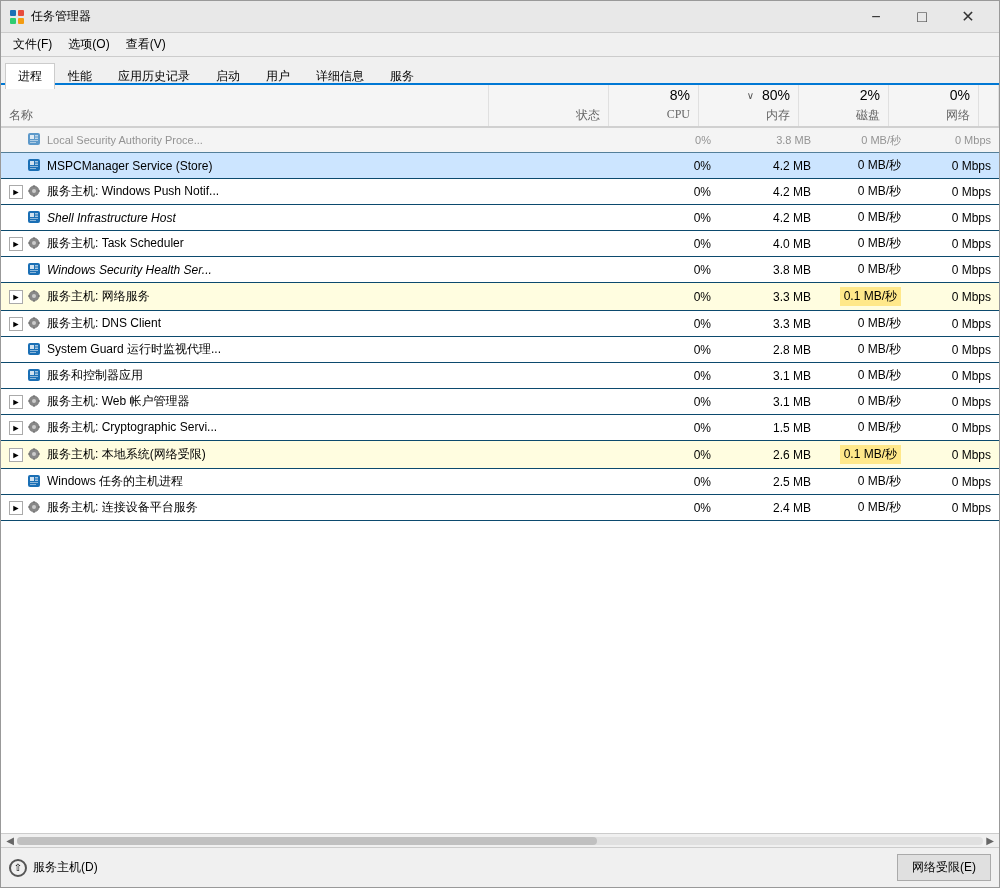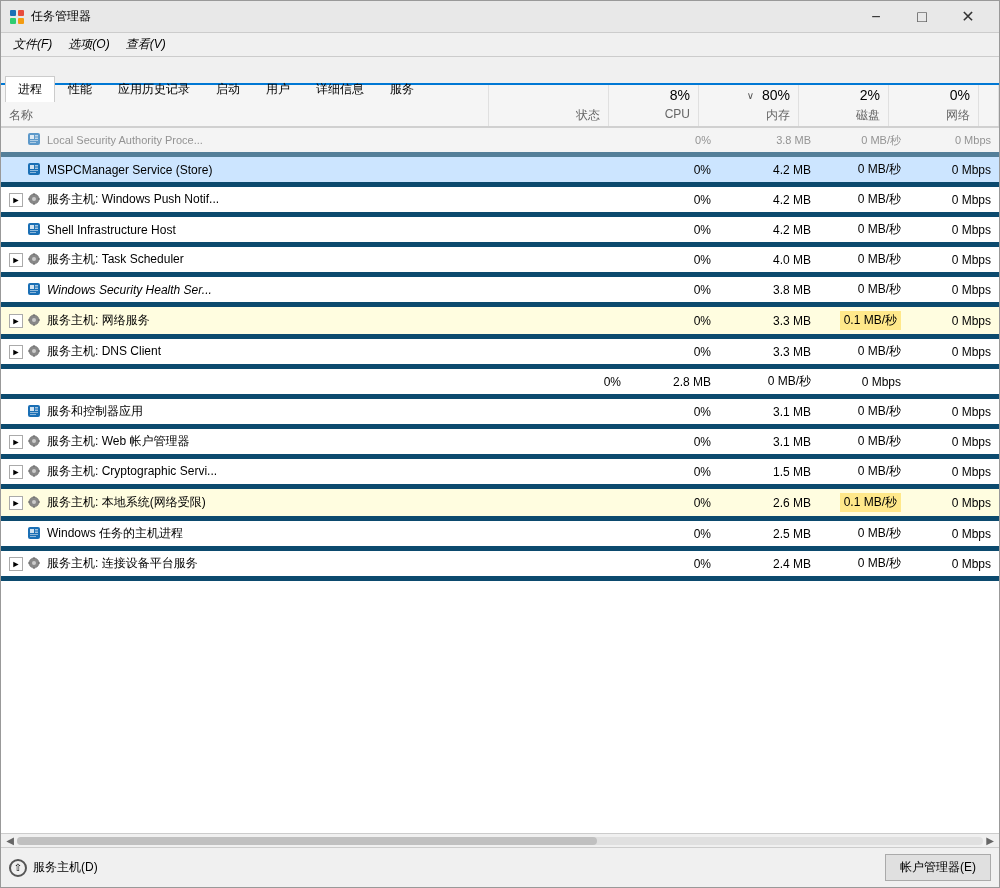--- a/index.html
+++ b/index.html
@@ -56,21 +56,20 @@
       color: #333;
     }
     .menu-bar {
       background: #f0f0f0;
       height: 24px;
       display: flex;
       align-items: center;
       padding: 0 4px;
       border-bottom: 1px solid #ccc;
       flex-shrink: 0;
-      font-style: italic;
     }
     .menu-item {
       padding: 2px 8px;
       cursor: pointer;
       font-size: 12px;
       color: #000;
     }
     .tab-bar {
       background: #f0f0f0;
       height: 28px;
@@ -82,21 +81,21 @@
     }
     .tab {
       padding: 4px 12px;
       cursor: pointer;
       font-size: 12px;
       color: #000;
       border: 1px solid transparent;
       border-bottom: none;
       background: transparent;
       position: relative;
-      top: 19px;
+      top: 6px;
     }
     .tab.active {
       background: #fff;
       border-color: #ccc;
       border-bottom-color: #fff;
       z-index: 1;
     }
     .table-container {
       flex: 1;
       overflow: hidden;
@@ -108,21 +107,21 @@
       overflow-y: auto;
       overflow-x: hidden;
       flex: 1;
     }
     .table-body::-webkit-scrollbar { width: 14px; }
     .table-body::-webkit-scrollbar-track { background: #f0f0f0; }
     .table-body::-webkit-scrollbar-thumb { background: #c0c0c0; border: 2px solid #f0f0f0; }
     .row {
       display: grid;
       grid-template-columns: 1fr 120px 90px 100px 90px 90px 0px;
-      border-bottom: 5px solid #0c4a6e;
+      border-bottom: 1px solid #0c4a6e;
       cursor: pointer;
     }
     .row.selected { background: #cce5ff; }
     .row.highlighted { background: #fffde0; }
     .cell {
       padding: 4px 8px;
       text-align: right;
       font-size: 12px;
       color: #000;
       white-space: nowrap;
@@ -232,21 +231,21 @@
     }
     .hcell {
       padding: 2px 8px;
       text-align: right;
       font-size: 12px;
       color: #000;
       border-right: 1px solid #e0e0e0;
     }
     .hcell:first-child { text-align: left; }
     .hcell-pct { font-size: 14px; font-weight: 400; }
-    .hcell-name { font-size: 12px; color: #666; }
+    .hcell-name { font-size: 12px; color: #666; font-family: Liberation Serif, serif; }
     .sort-down { font-size: 10px; color: #555; margin-right: 4px; }
     .row-first {
       opacity: 0.7;
       background: #f0f0f0;
     }
     .row-first .cell { color: #666; font-size: 11px; }
   </style>
 </head>
 <body>
 
@@ -397,21 +396,21 @@
       <div class="cell-name">
         <span class="expand-placeholder"></span>
         <span class="process-icon"><svg width="14" height="14" viewBox="0 0 14 14">
         <rect x="1" y="1" width="12" height="12" fill="#1a6fb5" rx="2"></rect>
         <rect x="3" y="3" width="4" height="4" fill="#fff" opacity="0.8"></rect>
         <rect x="8" y="3" width="3" height="1.5" fill="#fff" opacity="0.6"></rect>
         <rect x="8" y="5.5" width="3" height="1.5" fill="#fff" opacity="0.6"></rect>
         <rect x="3" y="8" width="8" height="1" fill="#fff" opacity="0.5"></rect>
         <rect x="3" y="10" width="6" height="1" fill="#fff" opacity="0.5"></rect>
       </svg></span>
-        <span style="overflow:hidden;text-overflow:ellipsis;white-space:nowrap;">Shell Infrastructure Host</span>
+        <span style="overflow:hidden;text-overflow:ellipsis;white-space:nowrap;font-style:italic;">Shell Infrastructure Host</span>
       </div>
     </div>
     <div class="cell"></div>
     <div class="cell">0%</div>
     <div class="cell">4.2 MB</div>
     <div class="cell">0 MB/秒</div>
     <div class="cell">0 Mbps</div>
   </div>
         <div class="row">
     <div class="cell">
@@ -493,124 +492,138 @@
         <span style="overflow:hidden;text-overflow:ellipsis;white-space:nowrap;">服务主机: DNS Client</span>
       </div>
     </div>
     <div class="cell"></div>
     <div class="cell">0%</div>
     <div class="cell">3.3 MB</div>
     <div class="cell">0 MB/秒</div>
     <div class="cell">0 Mbps</div>
   </div>
         <div class="row">
-    <div class="cell"></div>
-    <div class="cell">0%</div>
-    <div class="cell">2.8 MB</div>
-    <div class="cell">0 MB/秒</div>
-    <div class="cell">0 Mbps</div>
-  </div>
-        <div class="row">
     <div class="cell">
       <div class="cell-name">
         <span class="expand-placeholder"></span>
         <span class="process-icon"><svg width="14" height="14" viewBox="0 0 14 14">
         <rect x="1" y="1" width="12" height="12" fill="#1a6fb5" rx="2"></rect>
         <rect x="3" y="3" width="4" height="4" fill="#fff" opacity="0.8"></rect>
         <rect x="8" y="3" width="3" height="1.5" fill="#fff" opacity="0.6"></rect>
         <rect x="8" y="5.5" width="3" height="1.5" fill="#fff" opacity="0.6"></rect>
         <rect x="3" y="8" width="8" height="1" fill="#fff" opacity="0.5"></rect>
         <rect x="3" y="10" width="6" height="1" fill="#fff" opacity="0.5"></rect>
       </svg></span>
-        <span style="overflow:hidden;text-overflow:ellipsis;white-space:nowrap;font-family:Liberation Serif, serif;">服务和控制器应用</span>
-      </div>
-    </div>
-    <div class="cell"></div>
-    <div class="cell">0%</div>
-    <div class="cell">3.1 MB</div>
-    <div class="cell">0 MB/秒</div>
-    <div class="cell">0 Mbps</div>
-  </div>
-        <div class="row">
-    <div class="cell">
-      <div class="cell-name">
-        <span class="expand-btn">►</span>
-        <span class="process-icon"><svg width="14" height="14" viewBox="0 0 14 14">
-        <circle cx="7" cy="7" r="5" fill="#888" stroke="#666" stroke-width="0.5"></circle>
-        <circle cx="7" cy="7" r="2" fill="#ccc"></circle>
-        <rect x="6.5" y="1" width="1" height="2" fill="#666"></rect>
-        <rect x="6.5" y="11" width="1" height="2" fill="#666"></rect>
-        <rect x="1" y="6.5" width="2" height="1" fill="#666"></rect>
-        <rect x="11" y="6.5" width="2" height="1" fill="#666"></rect>
-      </svg></span>
-        <span style="overflow:hidden;text-overflow:ellipsis;white-space:nowrap;">服务主机: Web 帐户管理器</span>
-      </div>
-    </div>
-    <div class="cell"></div>
-    <div class="cell">0%</div>
-    <div class="cell">3.1 MB</div>
-    <div class="cell">0 MB/秒</div>
-    <div class="cell">0 Mbps</div>
-  </div>
-        <div class="row">
-    <div class="cell">
-      <div class="cell-name">
-        <span class="expand-btn">►</span>
-        <span class="process-icon"><svg width="14" height="14" viewBox="0 0 14 14">
-        <circle cx="7" cy="7" r="5" fill="#888" stroke="#666" stroke-width="0.5"></circle>
-        <circle cx="7" cy="7" r="2" fill="#ccc"></circle>
-        <rect x="6.5" y="1" width="1" height="2" fill="#666"></rect>
-        <rect x="6.5" y="11" width="1" height="2" fill="#666"></rect>
-        <rect x="1" y="6.5" width="2" height="1" fill="#666"></rect>
-        <rect x="11" y="6.5" width="2" height="1" fill="#666"></rect>
-      </svg></span>
-        <span style="overflow:hidden;text-overflow:ellipsis;white-space:nowrap;">服务主机: Cryptographic Servi...</span>
-      </div>
-    </div>
-    <div class="cell"></div>
-    <div class="cell">0%</div>
-    <div class="cell">1.5 MB</div>
-    <div class="cell">0 MB/秒</div>
-    <div class="cell">0 Mbps</div>
-  </div>
-        <div class="row highlighted">
-    <div class="cell">
-      <div class="cell-name">
-        <span class="expand-btn">►</span>
-        <span class="process-icon"><svg width="14" height="14" viewBox="0 0 14 14">
-        <circle cx="7" cy="7" r="5" fill="#888" stroke="#666" stroke-width="0.5"></circle>
-        <circle cx="7" cy="7" r="2" fill="#ccc"></circle>
-        <rect x="6.5" y="1" width="1" height="2" fill="#666"></rect>
-        <rect x="6.5" y="11" width="1" height="2" fill="#666"></rect>
-        <rect x="1" y="6.5" width="2" height="1" fill="#666"></rect>
-        <rect x="11" y="6.5" width="2" height="1" fill="#666"></rect>
-      </svg></span>
-        <span style="overflow:hidden;text-overflow:ellipsis;white-space:nowrap;">服务主机: 本地系统(网络受限)</span>
-      </div>
-    </div>
-    <div class="cell"></div>
-    <div class="cell">0%</div>
-    <div class="cell">2.6 MB</div>
-    <div class="cell">
-            <span style="background:#ffe88a;padding:1px 4px;">0.1 MB/秒</span>
-          </div>
+        <span style="overflow:hidden;text-overflow:ellipsis;white-space:nowrap;">System Guard 运行时监视代理...</span>
+      </div>
+    </div>
+    <div class="cell"></div>
+    <div class="cell">0%</div>
+    <div class="cell">2.8 MB</div>
+    <div class="cell">0 MB/秒</div>
     <div class="cell">0 Mbps</div>
   </div>
         <div class="row">
     <div class="cell">
       <div class="cell-name">
         <span class="expand-placeholder"></span>
         <span class="process-icon"><svg width="14" height="14" viewBox="0 0 14 14">
         <rect x="1" y="1" width="12" height="12" fill="#1a6fb5" rx="2"></rect>
         <rect x="3" y="3" width="4" height="4" fill="#fff" opacity="0.8"></rect>
         <rect x="8" y="3" width="3" height="1.5" fill="#fff" opacity="0.6"></rect>
         <rect x="8" y="5.5" width="3" height="1.5" fill="#fff" opacity="0.6"></rect>
         <rect x="3" y="8" width="8" height="1" fill="#fff" opacity="0.5"></rect>
         <rect x="3" y="10" width="6" height="1" fill="#fff" opacity="0.5"></rect>
       </svg></span>
+        <span style="overflow:hidden;text-overflow:ellipsis;white-space:nowrap;font-family:Liberation Serif, serif;">服务和控制器应用</span>
+      </div>
+    </div>
+    <div class="cell"></div>
+    <div class="cell">0%</div>
+    <div class="cell">3.1 MB</div>
+    <div class="cell">0 MB/秒</div>
+    <div class="cell">0 Mbps</div>
+  </div>
+        <div class="row">
+    <div class="cell">
+      <div class="cell-name">
+        <span class="expand-btn">►</span>
+        <span class="process-icon"><svg width="14" height="14" viewBox="0 0 14 14">
+        <circle cx="7" cy="7" r="5" fill="#888" stroke="#666" stroke-width="0.5"></circle>
+        <circle cx="7" cy="7" r="2" fill="#ccc"></circle>
+        <rect x="6.5" y="1" width="1" height="2" fill="#666"></rect>
+        <rect x="6.5" y="11" width="1" height="2" fill="#666"></rect>
+        <rect x="1" y="6.5" width="2" height="1" fill="#666"></rect>
+        <rect x="11" y="6.5" width="2" height="1" fill="#666"></rect>
+      </svg></span>
+        <span style="overflow:hidden;text-overflow:ellipsis;white-space:nowrap;">服务主机: Web 帐户管理器</span>
+      </div>
+    </div>
+    <div class="cell"></div>
+    <div class="cell">0%</div>
+    <div class="cell">3.1 MB</div>
+    <div class="cell">0 MB/秒</div>
+    <div class="cell">0 Mbps</div>
+  </div>
+        <div class="row">
+    <div class="cell">
+      <div class="cell-name">
+        <span class="expand-btn">►</span>
+        <span class="process-icon"><svg width="14" height="14" viewBox="0 0 14 14">
+        <circle cx="7" cy="7" r="5" fill="#888" stroke="#666" stroke-width="0.5"></circle>
+        <circle cx="7" cy="7" r="2" fill="#ccc"></circle>
+        <rect x="6.5" y="1" width="1" height="2" fill="#666"></rect>
+        <rect x="6.5" y="11" width="1" height="2" fill="#666"></rect>
+        <rect x="1" y="6.5" width="2" height="1" fill="#666"></rect>
+        <rect x="11" y="6.5" width="2" height="1" fill="#666"></rect>
+      </svg></span>
+        <span style="overflow:hidden;text-overflow:ellipsis;white-space:nowrap;">服务主机: Cryptographic Servi...</span>
+      </div>
+    </div>
+    <div class="cell"></div>
+    <div class="cell">0%</div>
+    <div class="cell">1.5 MB</div>
+    <div class="cell">0 MB/秒</div>
+    <div class="cell">0 Mbps</div>
+  </div>
+        <div class="row highlighted">
+    <div class="cell">
+      <div class="cell-name">
+        <span class="expand-btn">►</span>
+        <span class="process-icon"><svg width="14" height="14" viewBox="0 0 14 14">
+        <circle cx="7" cy="7" r="5" fill="#888" stroke="#666" stroke-width="0.5"></circle>
+        <circle cx="7" cy="7" r="2" fill="#ccc"></circle>
+        <rect x="6.5" y="1" width="1" height="2" fill="#666"></rect>
+        <rect x="6.5" y="11" width="1" height="2" fill="#666"></rect>
+        <rect x="1" y="6.5" width="2" height="1" fill="#666"></rect>
+        <rect x="11" y="6.5" width="2" height="1" fill="#666"></rect>
+      </svg></span>
+        <span style="overflow:hidden;text-overflow:ellipsis;white-space:nowrap;">服务主机: 本地系统(网络受限)</span>
+      </div>
+    </div>
+    <div class="cell"></div>
+    <div class="cell">0%</div>
+    <div class="cell">2.6 MB</div>
+    <div class="cell">
+            <span style="background:#ffe88a;padding:1px 4px;">0.1 MB/秒</span>
+          </div>
+    <div class="cell">0 Mbps</div>
+  </div>
+        <div class="row">
+    <div class="cell">
+      <div class="cell-name">
+        <span class="expand-placeholder"></span>
+        <span class="process-icon"><svg width="14" height="14" viewBox="0 0 14 14">
+        <rect x="1" y="1" width="12" height="12" fill="#1a6fb5" rx="2"></rect>
+        <rect x="3" y="3" width="4" height="4" fill="#fff" opacity="0.8"></rect>
+        <rect x="8" y="3" width="3" height="1.5" fill="#fff" opacity="0.6"></rect>
+        <rect x="8" y="5.5" width="3" height="1.5" fill="#fff" opacity="0.6"></rect>
+        <rect x="3" y="8" width="8" height="1" fill="#fff" opacity="0.5"></rect>
+        <rect x="3" y="10" width="6" height="1" fill="#fff" opacity="0.5"></rect>
+      </svg></span>
         <span style="overflow:hidden;text-overflow:ellipsis;white-space:nowrap;">Windows 任务的主机进程</span>
       </div>
     </div>
     <div class="cell"></div>
     <div class="cell">0%</div>
     <div class="cell">2.5 MB</div>
     <div class="cell">0 MB/秒</div>
     <div class="cell">0 Mbps</div>
   </div>
         <div class="row">
@@ -643,15 +656,15 @@
       <div class="scrollbar-h-thumb"></div>
     </div>
     <div style="width:14px;text-align:center;font-size:10px;color:#666;cursor:pointer;">▶</div>
   </div>
 
   <div class="bottom-bar">
     <div class="bottom-left">
       <span class="chevron-circle">⇧</span>
       <span style="cursor:pointer;">服务主机(D)</span>
     </div>
-    <button class="end-task-btn">帐户管理器(E)</button>
+    <button class="end-task-btn">网络受限(E)</button>
   </div>
 </div>
 
 </body></html>

